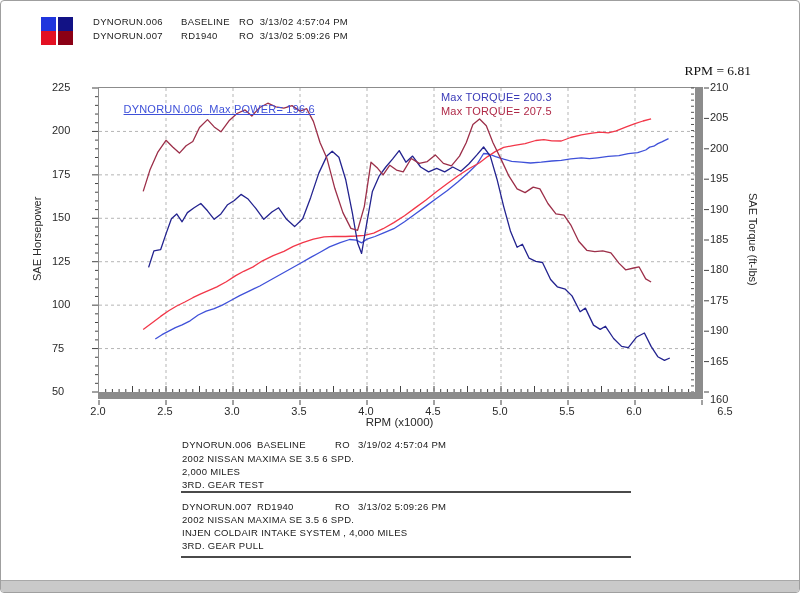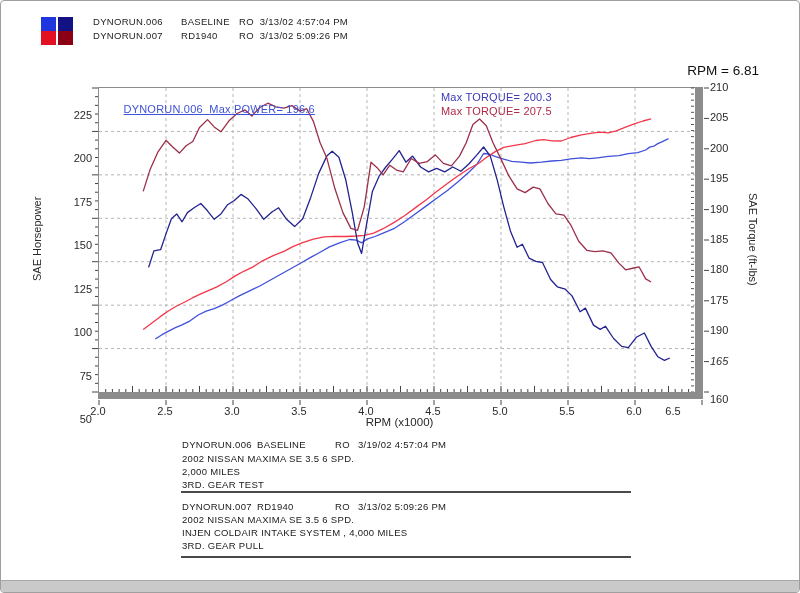--- a/index.html
+++ b/index.html
@@ -1,30 +1,30 @@
 <!DOCTYPE html>
 <html><head>
 <meta charset="utf-8">
 <style>
   html,body{margin:0;padding:0;background:#fff;}
   #stage{position:relative;width:798px;height:591px;background:#fff;border:1px solid #9f9f9f;
          border-radius:4px;overflow:hidden;font-family:"Liberation Sans",sans-serif;color:#111;}
   .sq{position:absolute;width:15px;height:14px;}
   .hdr-txt{position:absolute;font-size:9.5px;letter-spacing:.3px;color:#222;white-space:pre;}
   #title{position:absolute;left:0;right:0;top:45px;text-align:center;font-size:18px;font-weight:bold;color:#000;letter-spacing:.2px;}
-  #rpm-readout{position:absolute;top:62px;right:40px;font-family:Liberation Sans, sans-serif;font-size:13.5px;color:#111;}
+  #rpm-readout{position:absolute;top:62px;right:48px;font-family:Liberation Serif, serif;font-size:13.5px;color:#111;}
   #plot{position:absolute;left:97px;top:86px;width:603px;height:304px;border:1px solid #8c8c8c;background:#fff;}
   #curves{position:absolute;left:0;top:0;overflow:visible;}
   #cursor-bar{position:absolute;top:0;right:0;width:7px;height:304px;background:#8c8c8c;}
   #bottom-edge{position:absolute;left:-1px;top:304px;width:605px;height:7px;background:#8c8c8c;}
   .leg-row{position:absolute;font-size:11px;letter-spacing:.2px;white-space:pre;}
   .leg-t{position:absolute;left:298px;top:0;padding-left:39px;}
   .tick-label{position:absolute;font-size:11px;color:#2a2a2a;}
   .xlab{width:34px;text-align:center;margin-left:-17px;}
-  .ylab-l{width:40px;text-align:right;margin-top:28px;}
+  .ylab-l{width:40px;}
   .ylab-r{width:40px;text-align:left;}
   #xlabel{position:absolute;left:97px;width:603px;top:415px;text-align:center;font-size:11.5px;color:#2a2a2a;}
   .vlabel{position:absolute;font-size:11px;color:#2a2a2a;writing-mode:vertical-rl;}
   #ylabel-left{left:30px;top:86px;height:304px;transform:rotate(180deg);text-align:center;}
   #ylabel-right{right:40px;top:86px;height:304px;text-align:center;}
   .ft-line{position:absolute;font-size:9.5px;letter-spacing:.3px;color:#1a1a1a;white-space:pre;}
   .rule{position:absolute;left:180px;width:450px;height:2px;background:#4a4a4a;}
   #bottom-strip{position:absolute;left:0;right:0;bottom:0;height:11px;background:#c9c9c9;border-top:1px solid #a8a8a8;}
 </style>
 </head>
@@ -300,33 +300,33 @@
   <div id="bottom-strip"></div>
 <div class="tick-label xlab" style="left: 97px; top: 404px;">2.0</div>
     <div class="tick-label xlab" style="left: 164px; top: 404px;">2.5</div>
     <div class="tick-label xlab" style="left: 231px; top: 404px;">3.0</div>
     <div class="tick-label xlab" style="left: 298px; top: 404px;">3.5</div>
     <div class="tick-label xlab" style="left: 365px; top: 404px;">4.0</div>
     <div class="tick-label xlab" style="left: 432px; top: 404px;">4.5</div>
     <div class="tick-label xlab" style="left: 499px; top: 404px;">5.0</div>
     <div class="tick-label xlab" style="left: 566px; top: 404px;">5.5</div>
     <div class="tick-label xlab" style="left: 633px; top: 404px;">6.0</div>
-    <div class="tick-label xlab" style="left: 672px; top: 404px;">6.5</div>
+    <div class="tick-label xlab" style="left: 724px; top: 404px;">6.5</div>
     <div class="tick-label ylab-l" style="left: 51px; top: 80px;">225</div>
     <div class="tick-label ylab-l" style="left: 51px; top: 123.429px;">200</div>
     <div class="tick-label ylab-l" style="left: 51px; top: 166.857px;">175</div>
     <div class="tick-label ylab-l" style="left: 51px; top: 210.286px;">150</div>
     <div class="tick-label ylab-l" style="left: 51px; top: 253.714px;">125</div>
     <div class="tick-label ylab-l" style="left: 51px; top: 297.143px;">100</div>
     <div class="tick-label ylab-l" style="left: 51px; top: 340.571px;">75</div>
     <div class="tick-label ylab-l" style="left: 51px; top: 384px;">50</div>
     <div class="tick-label ylab-r" style="left: 709px; top: 80px;">210</div>
     <div class="tick-label ylab-r" style="left: 709px; top: 110.4px;">205</div>
     <div class="tick-label ylab-r" style="left: 709px; top: 140.8px;">200</div>
     <div class="tick-label ylab-r" style="left: 709px; top: 171.2px;">195</div>
     <div class="tick-label ylab-r" style="left: 709px; top: 201.6px;">190</div>
     <div class="tick-label ylab-r" style="left: 709px; top: 232px;">185</div>
     <div class="tick-label ylab-r" style="left: 709px; top: 262.4px;">180</div>
     <div class="tick-label ylab-r" style="left: 709px; top: 292.8px;">175</div>
     <div class="tick-label ylab-r" style="left: 709px; top: 323.2px;">190</div>
-    <div class="tick-label ylab-r" style="left: 709px; top: 353.6px; font-style: italic;">165</div>
+    <div class="tick-label ylab-r" style="left: 709px; top: 353.6px;">165</div>
     <div class="tick-label ylab-r" style="left: 709px; top: 392px;">160</div>
   </div>
 
 </body></html>

